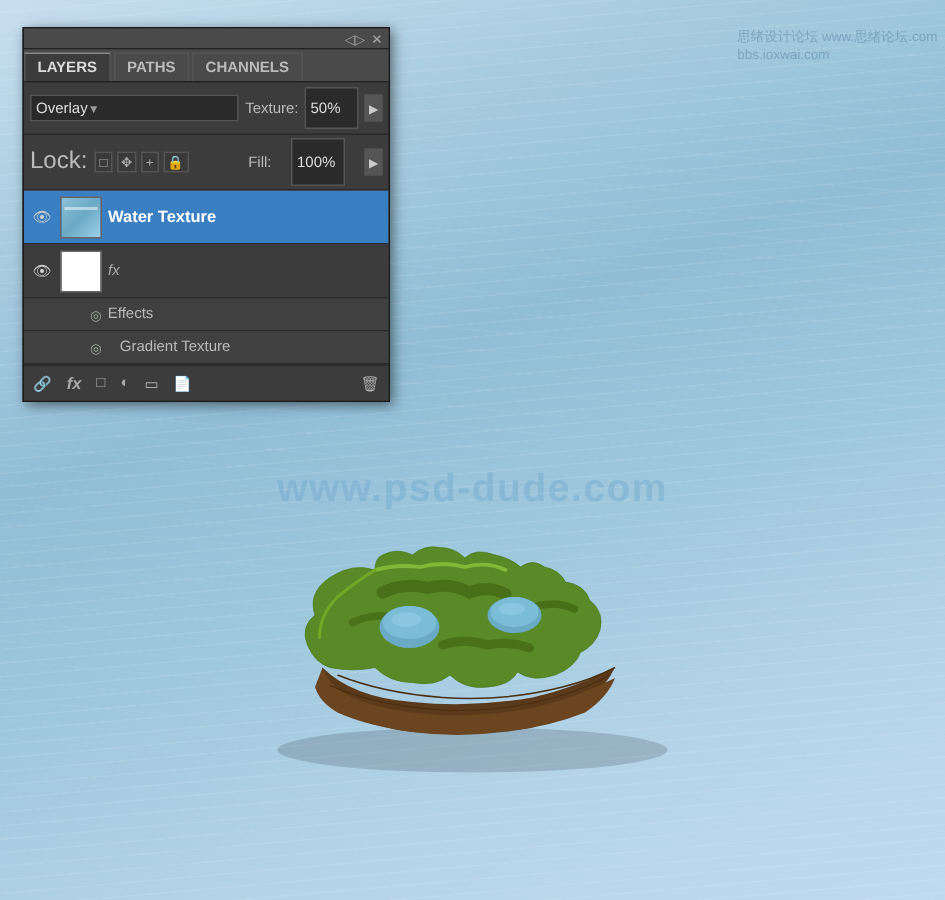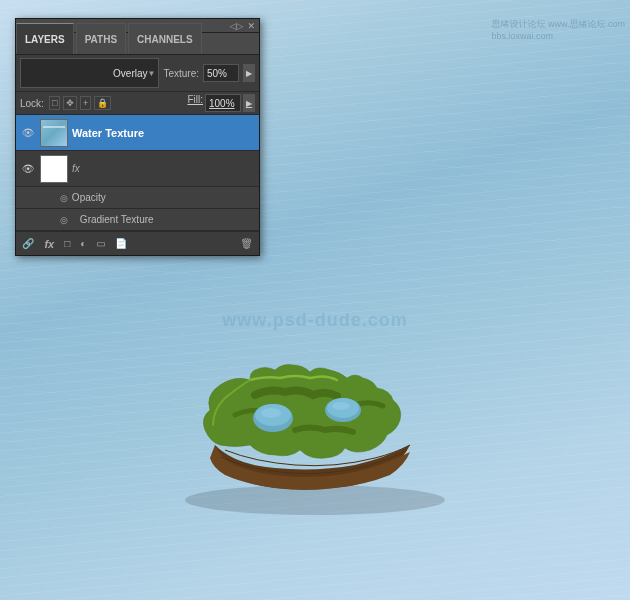--- a/index.html
+++ b/index.html
@@ -44,21 +44,21 @@
         );
     }
 
     
     .watermark {
       position: absolute;
       top: 310px;
       left: 50%;
       transform: translateX(-50%);
       color: rgba(100,160,200,0.35);
-      font-size: 18px;
+      font-size: 26px;
       font-weight: bold;
       white-space: nowrap;
       letter-spacing: 1px;
       z-index: 2;
     }
 
     
     .island-container {
       position: absolute;
       top: 300px;
@@ -114,21 +114,21 @@
     
     .panel-tabs {
       display: flex;
       background: #4a4a4a;
       border-bottom: 1px solid #222;
       height: 22px;
       align-items: flex-end;
     }
 
     .tab {
-      padding: 15px 8px;
+      padding: 3px 8px;
       font-size: 10px;
       font-weight: bold;
       cursor: pointer;
       color: #bbb;
       border-top: 1px solid #555;
       border-left: 1px solid #555;
       border-right: 1px solid #555;
       background: #4a4a4a;
       margin-right: 2px;
       height: 19px;
@@ -150,43 +150,43 @@
       border-bottom: 1px solid #2a2a2a;
       gap: 4px;
     }
 
     .blend-select {
       background: #2a2a2a;
       border: 1px solid #555;
       color: #ddd;
       padding: 1px 3px;
       font-size: 10px;
-      height: 30px;
+      height: 18px;
       flex: 1;
       display: flex;
       align-items: center;
-      justify-content: flex-end;
+      justify-content: flex-start;
     }
 
     .blend-select-arrow {
       color: #999;
       font-size: 8px;
     }
 
     .opacity-label {
       color: #bbb;
       font-size: 10px;
     }
 
     .opacity-value {
       background: #2a2a2a;
       border: 1px solid #555;
       color: #ddd;
       font-size: 10px;
-      padding: 3px 3px;
+      padding: 13px 3px;
       height: 18px;
       width: 36px;
       display: flex;
       align-items: center;
     }
 
     .opacity-arrow {
       background: #555;
       border: 1px solid #555;
       height: 18px;
@@ -202,51 +202,51 @@
     .lock-row {
       display: flex;
       align-items: center;
       padding: 2px 4px;
       border-bottom: 1px solid #2a2a2a;
       gap: 3px;
     }
 
     .lock-label {
       color: #bbb;
-      font-size: 10px;
+      font-size: 16px;
       margin-right: 2px;
     }
 
     .lock-icon {
       font-size: 9px;
       color: #aaa;
       border: 1px solid #555;
       padding: 1px 2px;
       background: #3a3a3a;
     }
 
     .fill-section {
       display: flex;
+      align-items: center;
       margin-left: auto;
-      gap: 2px;
-      text-decoration: underline;
+      gap: 13px;
     }
 
     .fill-label {
       color: #bbb;
       font-size: 10px;
     }
 
     .fill-value {
       background: #2a2a2a;
       border: 1px solid #555;
       color: #ddd;
       font-size: 10px;
       padding: 1px 3px;
-      height: 18px;
+      height: 32px;
       width: 36px;
       display: flex;
       align-items: center;
     }
 
     .fill-arrow {
       background: #555;
       border: 1px solid #555;
       height: 18px;
       width: 12px;
@@ -485,21 +485,21 @@
     <div class="layer-item gradient-layer">
       <div class="eye-icon">👁</div>
       <div class="layer-thumb">
         <div class="layer-thumb-gradient"></div>
       </div>
       <span class="fx-icon">fx</span>
     </div>
 
     <div class="layer-sub-item">
       <span class="sub-item-icon">◎</span>
-      <span class="sub-item-label">Opacity</span>
+      <span class="sub-item-label">Effects</span>
     </div>
 
     <div class="layer-sub-item">
       <span class="sub-item-icon">◎</span>
       <span class="sub-item-label indented">Gradient Texture</span>
     </div>
 
   </div>
 
   <div class="panel-toolbar">

